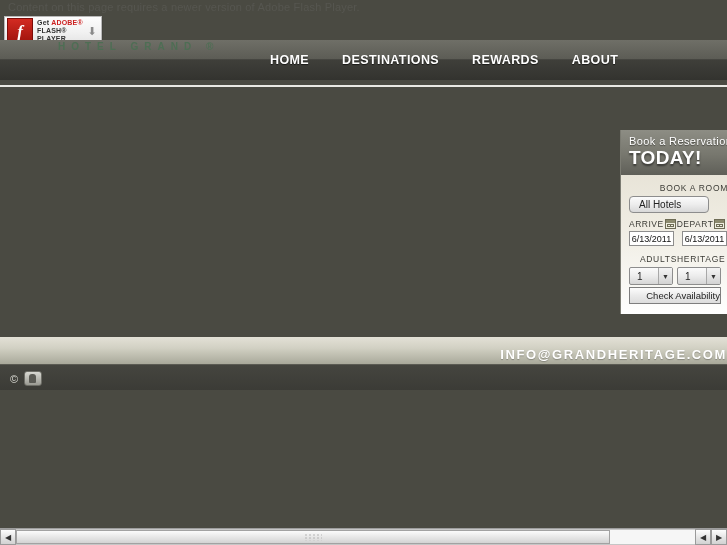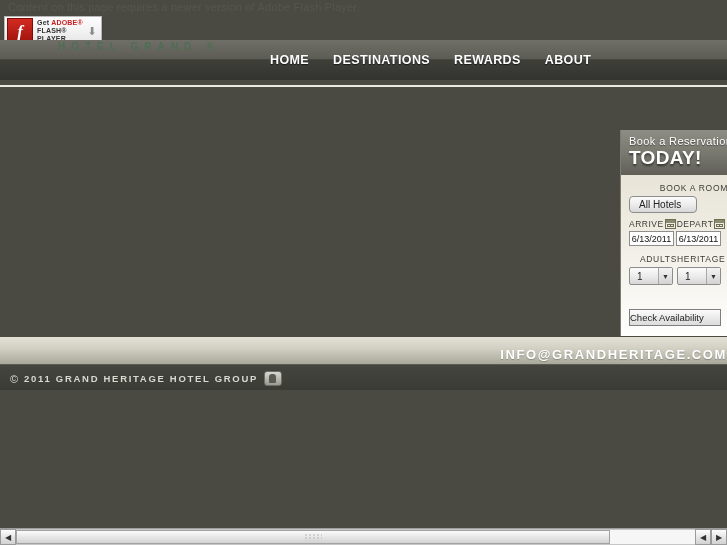--- a/index.html
+++ b/index.html
@@ -110,21 +110,21 @@
     padding-left: 52px;
   }
 
   
   .topnav {
     position: absolute;
     left: 270px; top: 51px;
     height: 18px;
     display: flex;
     align-items: center;
-    gap: 24px;
+    gap: 33px;
     white-space: nowrap;
   }
   .topnav .nav-item {
     color: #ffffff;
     font-size: 12.5px;
     font-weight: bold;
     letter-spacing: .4px;
     text-decoration: none;
     cursor: pointer;
     text-shadow: 0 1px 1px rgba(0,0,0,.6);
@@ -173,21 +173,21 @@
   }
   .bp-label {
     font-size: 8.5px;
     color: #3b3b36;
     letter-spacing: .7px;
     margin-bottom: 3px;
     white-space: nowrap;
     text-align: right;
   }
   .bp-select {
-    width: 68px;
+    width: 80px;
     height: 17px;
     box-sizing: border-box;
     background: linear-gradient(180deg,#fbfbfb 0%,#ededed 50%,#d8d8d8 100%);
     border: 1px solid #8d8d8d;
     border-radius: 4px;
     font-size: 10px;
     color: #222;
     padding-left: 9px;
     line-height: 15px;
     white-space: nowrap;
@@ -220,21 +220,21 @@
     content: "";
     position: absolute;
     left: 1px; top: 4px; right: 1px; bottom: 1px;
     background-image:
       linear-gradient(90deg, #6e6c55 1px, transparent 1px),
       linear-gradient(180deg, #6e6c55 1px, transparent 1px);
     background-size: 3px 2px;
   }
   .bp-datefields {
     display: flex;
-    gap: 2px;
+    gap: 8px;
     margin-top: 2px;
   }
   .bp-date {
     width: 45px; height: 15px;
     box-sizing: border-box;
     background: #ffffff;
     border: 1px solid #8d8d8d;
     font-size: 9px;
     color: #111;
     text-align: center;
@@ -264,29 +264,29 @@
   }
   .bp-count .val { padding-left: 7px; flex: 1 1 auto; }
   .bp-count .arw {
     width: 13px; height: 100%;
     border-left: 1px solid #a8a8a8;
     display: flex; align-items: center; justify-content: center;
     font-size: 7px; color: #333;
     background: linear-gradient(180deg,#f4f4f4 0%,#d3d3d3 100%);
   }
   .bp-button {
-    margin-top: 24px;
+    margin-top: 2px;
     width: 92px; height: 17px;
     box-sizing: border-box;
     background: linear-gradient(180deg,#fcfcfc 0%,#eaeaea 50%,#dcdcdc 100%);
     border: 1px solid #7e7e7e;
     border-radius: 0;
     font-size: 9.5px;
     color: #1d1d1d;
-    text-align: left;
+    text-align: right;
     line-height: 15px;
     cursor: pointer;
     white-space: nowrap;
   }
 
   
   .contact-band {
     position: absolute;
     left: 0; top: 337px;
     width: 727px; height: 27px;
@@ -504,21 +504,20 @@
     </div>
   </aside>
 
   <div class="contact-band">
     <div class="contact-email">INFO@GRANDHERITAGE.COM</div>
   </div>
 
   <div class="copyright-bar">
     <div class="copy-inner">
       <span class="copy-sym">©</span>
-      <span class="copy-text">2011 GRAND HERITAGE HOTEL GROUP</span>
       <span class="copy-icon"></span>
     </div>
   </div>
 
   <div class="below-fold"></div>
 
   <div class="hscroll">
     <div class="sb-btn">◀</div>
     <div class="sb-track">
       <div class="sb-thumb">

